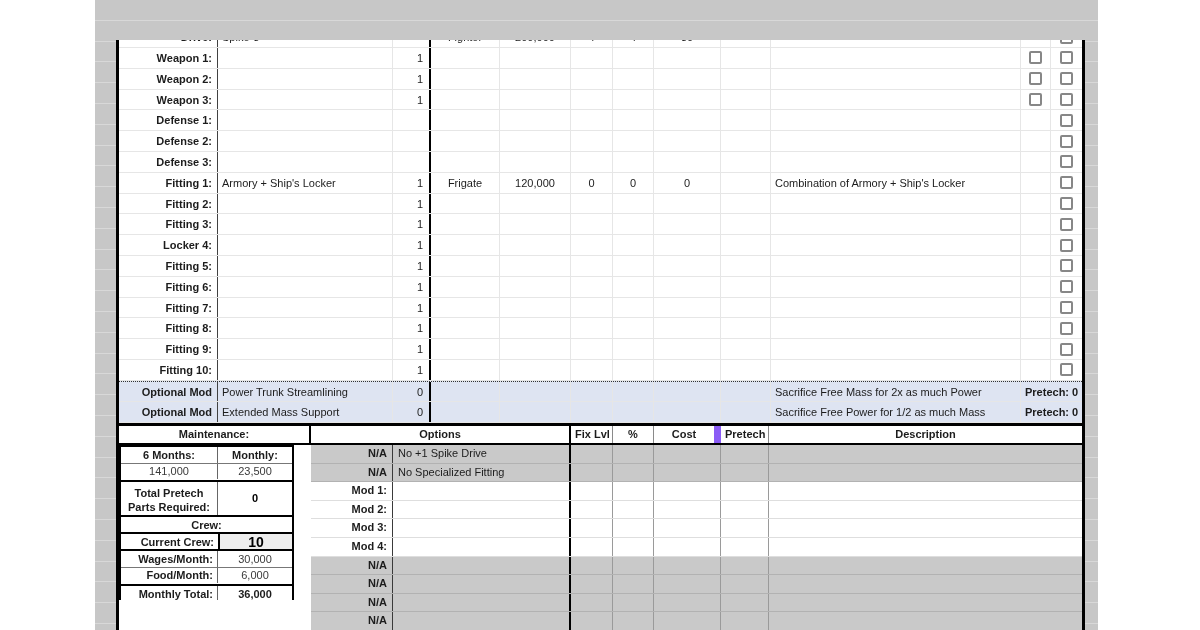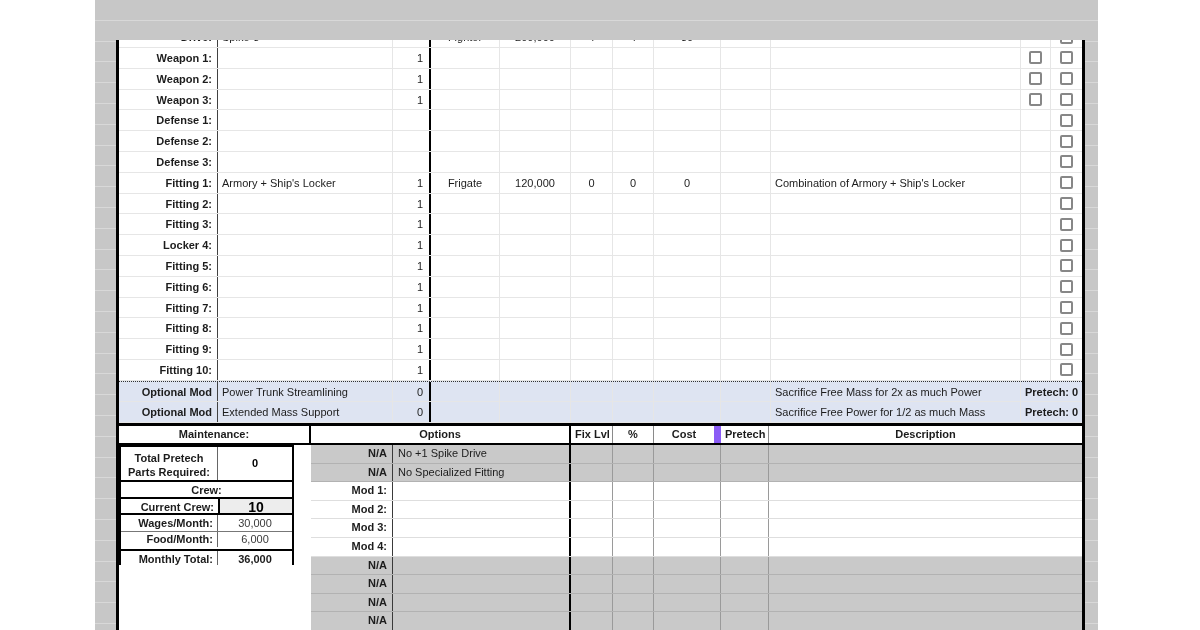--- a/index.html
+++ b/index.html
@@ -417,20 +417,30 @@
       <div class="cell hf">Fix Lvl</div>
       <div class="cell hp">%</div>
       <div class="cell hc">Cost</div>
       <div class="cell hpre">Pretech</div>
       <div class="cell hd">Description</div>
     </div>
 
     <div class="t2b">
 
       <div class="mcol">
+        <div class="mbox h2x">
+          <div class="mrow rline" style="height:17.1px">
+            <div class="ma cen lh1">6 Months:</div>
+            <div class="mb bold lh1">Monthly:</div>
+          </div>
+          <div class="mrow" style="height:15px">
+            <div class="ma cen reg" style="line-height:15px">141,000</div>
+            <div class="mb reg" style="line-height:15px">23,500</div>
+          </div>
+        </div>
         <div class="mbox h2x mrow">
           <div class="tpl">Total Pretech Parts Required:</div>
           <div class="tpv">0</div>
         </div>
         <div class="mbox h1x">
           <div class="mb bold lh1">Crew:</div>
         </div>
         <div class="mbox h1x mrow">
           <div class="ma lh1" style="border-right:none">Current Crew:</div>
           <div class="crewbox">10</div>

